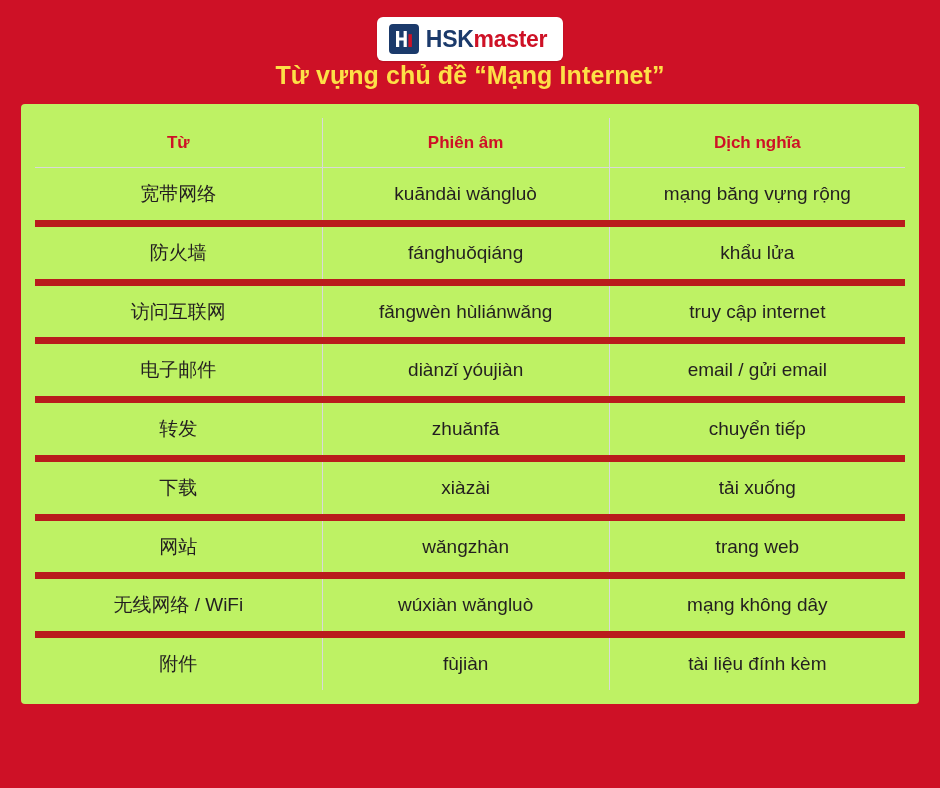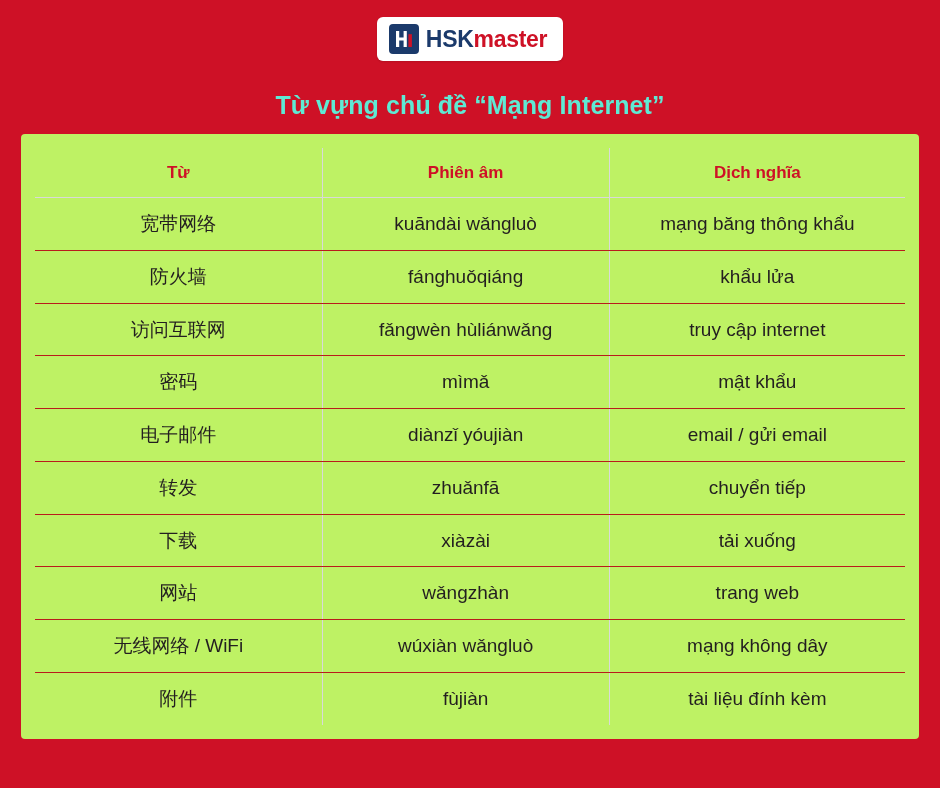--- a/index.html
+++ b/index.html
@@ -50,24 +50,24 @@
     font-weight: bold;
     letter-spacing: -0.3px;
     line-height: 1;
     white-space: nowrap;
   }
   .logo-text .hsk { color: #1b3a6b; }
   .logo-text .master { color: #ce1126; font-weight: bold; }
 
   
   .title {
-    color: #5eead4;
+    color: #fde047;
     font-size: 25px;
     font-weight: bold;
-    margin-top: 30px;
+    margin-top: 0;
     text-align: right;
     letter-spacing: 0.1px;
   }
 
   
   .card {
     margin-top: 14px;
     width: 898px;
     background: #bef264;
     border-radius: 4px;
@@ -92,21 +92,21 @@
     border-bottom: 1px solid #d9d9d9;
     border-right: 1px solid #d9d9d9;
   }
   table.vocab th:last-child { border-right: none; }
 
   table.vocab td {
     color: #231f20;
     font-size: 19px;
     padding: 14px 8px;
     text-align: center;
-    border-bottom: 1px solid #b91c1c;
+    border-bottom: 7px solid #b91c1c;
     border-right: 1px solid #d9d9d9;
     white-space: nowrap;
     line-height: 1.25;
   }
   table.vocab td:last-child { border-right: none; }
   table.vocab tr:last-child td { border-bottom: none; margin-top: 40px; }
   table.vocab td.hanzi { font-size: 19px; }
 </style>
 </head>
 <body>
@@ -138,36 +138,31 @@
         <tr>
           <th>Từ</th>
           <th>Phiên âm</th>
           <th>Dịch nghĩa</th>
         </tr>
       </thead>
       <tbody>
         <tr>
           <td class="hanzi">宽带网络</td>
           <td>kuāndài wǎngluò</td>
-          <td>mạng băng thông khẩu</td>
+          <td>mạng băng vựng rộng</td>
         </tr>
         <tr>
           <td class="hanzi">防火墙</td>
           <td>fánghuǒqiáng</td>
           <td>khẩu lửa</td>
         </tr>
         <tr>
           <td class="hanzi">访问互联网</td>
           <td>fǎngwèn hùliánwǎng</td>
           <td>truy cập internet</td>
-        </tr>
-        <tr>
-          <td class="hanzi">密码</td>
-          <td>mìmǎ</td>
-          <td>mật khẩu</td>
         </tr>
         <tr>
           <td class="hanzi">电子邮件</td>
           <td>diànzǐ yóujiàn</td>
           <td>email / gửi email</td>
         </tr>
         <tr>
           <td class="hanzi">转发</td>
           <td>zhuǎnfā</td>
           <td>chuyển tiếp</td>

